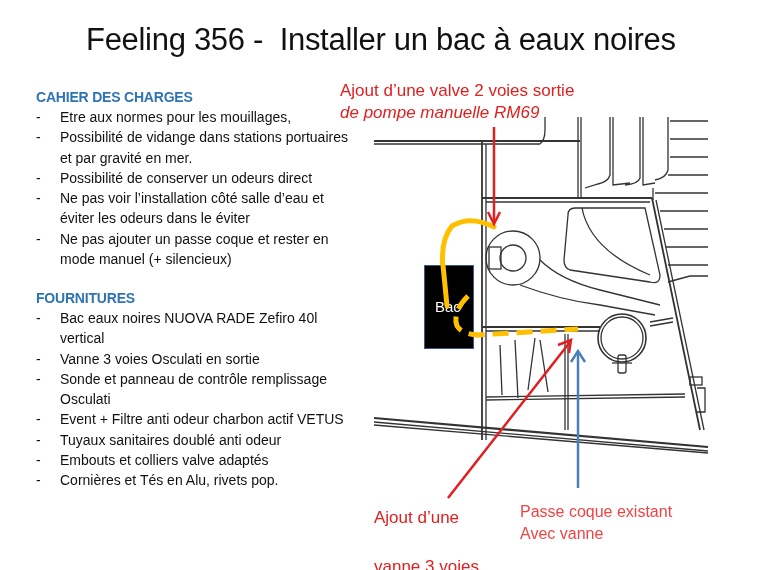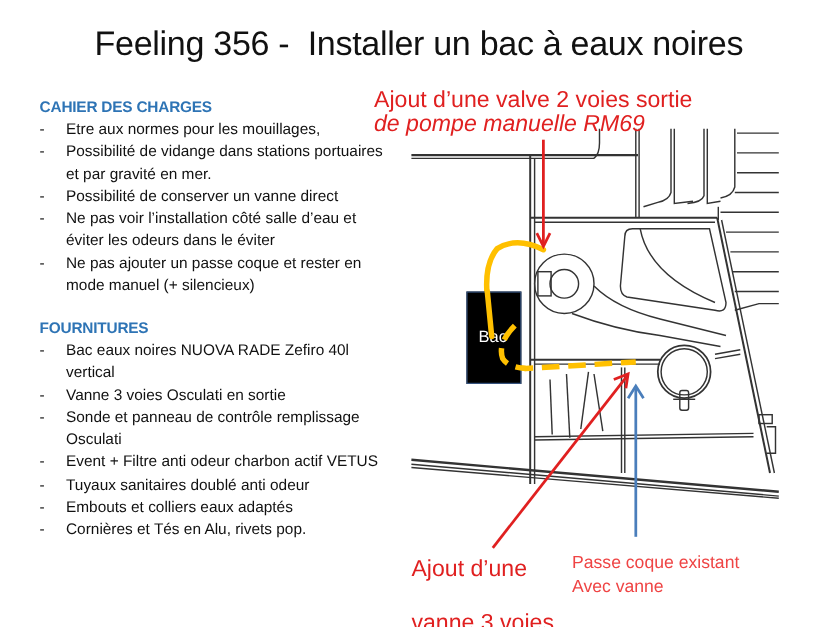--- a/index.html
+++ b/index.html
@@ -2,48 +2,48 @@
 <html><head>
 <meta charset="utf-8">
 <style>
   html, body { margin:0; padding:0; background:#ffffff; }
   body { width:760px; height:570px; position:relative; overflow:hidden; font-family:"Liberation Sans", sans-serif; }
   .title { position:absolute; left:54px; top:22px; font-size:31px; color:#111; letter-spacing:-0.3px; white-space:pre;margin-left:32px; }
   .section-head { position:absolute; left:36px; font-size:14px; font-weight:bold; color:#2e74b5; letter-spacing:-0.2px; }
   .list { position:absolute; left:36px; margin:0; padding:0; list-style:none; font-size:14px; color:#111; line-height:20.3px; }
   .list li { position:relative; padding-left:24px; width:290px; }
   .list li .dash { position:absolute; left:0; top:0; }
-  .label-red { position:absolute; color:#e02020; font-size:21px; line-height:22px; white-space:nowrap; }
+  .label-red { position:absolute; color:#e02020; font-size:17px; line-height:22px; white-space:nowrap; }
   .label-black { position:absolute; color:#ef4444; font-size:16px; line-height:22px; white-space:nowrap; }
   svg.diagram { position:absolute; left:0; top:0; }
   .bac-box { position:absolute; left:424px; top:265px; width:50px; height:84px; background:#000; border:1px solid #3a5a8a; box-sizing:border-box; }
   .bac-label { position:absolute; left:435px; top:298px; color:#fff; font-size:15px; }
 </style>
 </head>
 <body>
 
 <div class="title">Feeling 356 -  Installer un bac à eaux noires</div>
 
 <div class="section-head" style="top:89px;text-align:right;">CAHIER DES CHARGES</div>
 <ul class="list" style="top:107px;">
   <li><span class="dash">-</span><span>Etre aux normes pour les mouillages,</span></li>
   <li><span class="dash">-</span><span>Possibilité de vidange dans stations portuaires et par gravité en mer.</span></li>
-  <li><span class="dash">-</span><span>Possibilité de conserver un vanne direct</span></li>
+  <li><span class="dash">-</span><span>Possibilité de conserver un odeurs direct</span></li>
   <li><span class="dash">-</span><span>Ne pas voir l’installation côté salle d’eau et éviter les odeurs dans le éviter</span></li>
   <li><span class="dash">-</span><span>Ne pas ajouter un passe coque et rester en mode manuel (+ silencieux)</span></li>
 </ul>
 
 <div class="section-head" style="top:290px;">FOURNITURES</div>
 <ul class="list" style="top:308px;">
   <li><span class="dash">-</span><span>Bac eaux noires NUOVA RADE Zefiro 40l vertical</span></li>
   <li><span class="dash">-</span><span>Vanne 3 voies Osculati en sortie</span></li>
   <li><span class="dash">-</span><span>Sonde et panneau de contrôle remplissage Osculati</span></li>
   <li><span class="dash">-</span><span>Event + Filtre anti odeur charbon actif VETUS</span></li>
   <li><span class="dash">-</span><span>Tuyaux sanitaires doublé anti odeur</span></li>
-  <li><span class="dash">-</span><span>Embouts et colliers eaux adaptés</span></li>
+  <li><span class="dash">-</span><span>Embouts et colliers valve adaptés</span></li>
   <li><span class="dash">-</span><span>Cornières et Tés en Alu, rivets pop.</span></li>
 </ul>
 
 <svg class="diagram" width="760" height="570" viewBox="0 0 760 570">
   <g fill="none" stroke="#333" stroke-width="1.3">
 
     <line x1="374" y1="141" x2="580" y2="141" stroke-width="2"></line>
     <line x1="374" y1="144" x2="540" y2="144"></line>
     <path d="M540 144 Q545 140 545 130 L545 117"></path>
 

